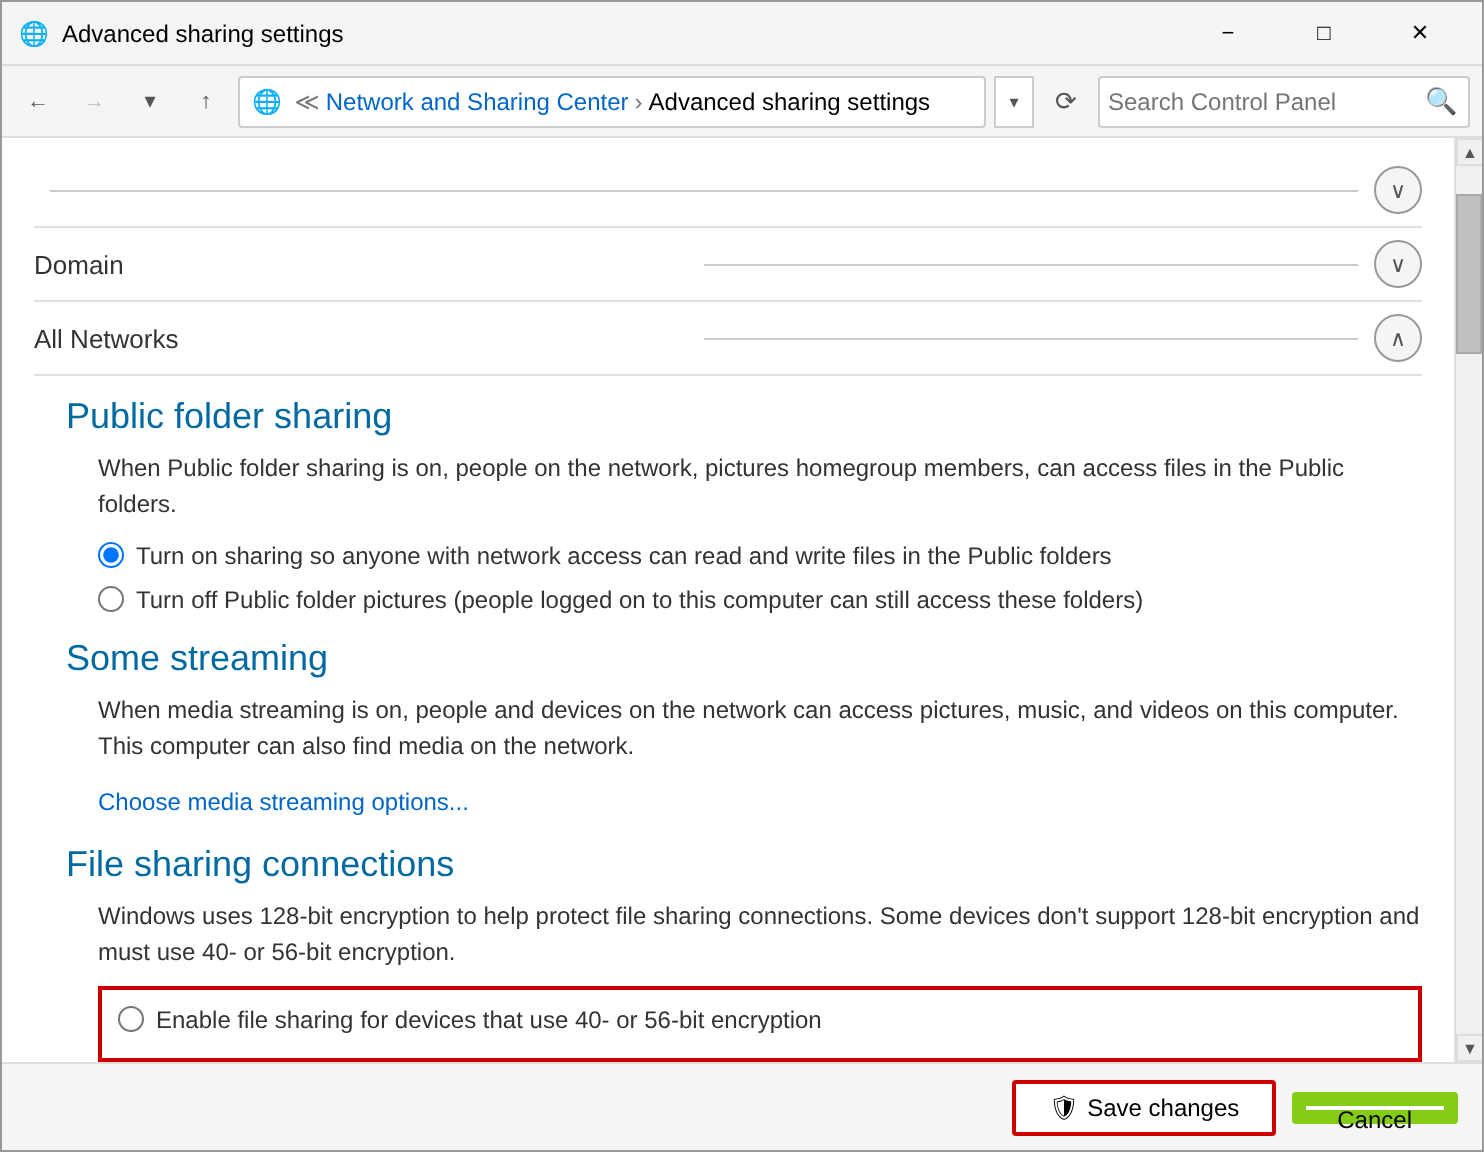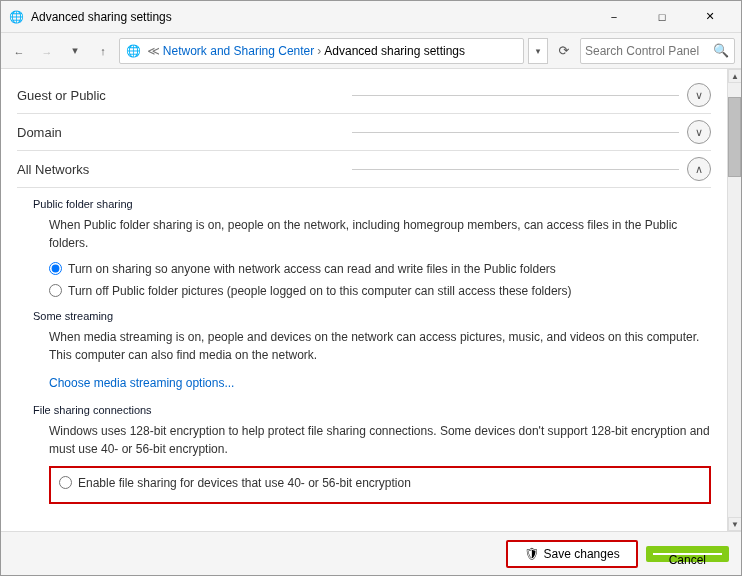--- a/index.html
+++ b/index.html
@@ -123,21 +123,21 @@
       justify-content: center;
       cursor: pointer;
       border: 1px solid transparent;
       background: transparent;
       border-radius: 2px;
       font-size: 13px;
       color: #555;
     }
     .search-box {
       height: 26px;
-      width: 155px;
+      width: 186px;
       border: 1px solid #ccc;
       background: #fff;
       display: flex;
       align-items: center;
       padding: 0 4px;
       border-radius: 2px;
     }
     .search-input {
       border: none;
       outline: none;
@@ -222,23 +222,23 @@
       background: #f5f5f5;
     }
     .section-line {
       flex: 1;
       height: 1px;
       background: #ccc;
       margin: 0 8px;
     }
 
     .subsection-title {
-      font-size: 11px;
+      font-size: 18px;
       font-weight: 400;
-      color: #0f172a;
+      color: #0369a1;
       margin: 10px 0 6px 0;
       padding-left: 16px;
     }
     .section-content {
       padding-left: 32px;
       margin-bottom: 8px;
     }
     .desc-text {
       font-size: 12px;
       color: #333;
@@ -344,41 +344,40 @@
     <div class="search-box">
       <input class="search-input" type="text" placeholder="Search Control Panel" style="">
       <div class="search-icon-btn">🔍</div>
     </div>
   </div>
 
   <div class="content-area">
     <div class="main-content">
 
       <div class="section-row">
-        <span class="section-title">Guest or Public</span>
         <div class="section-line"></div>
         <div class="section-toggle">∨</div>
       </div>
 
       <div class="section-row">
         <span class="section-title">Domain</span>
         <div class="section-line"></div>
         <div class="section-toggle">∨</div>
       </div>
 
       <div class="section-row">
         <span class="section-title">All Networks</span>
         <div class="section-line"></div>
         <div class="section-toggle">∧</div>
       </div>
 
       <div class="all-networks-content">
         <div class="subsection-title">Public folder sharing</div>
         <div class="section-content">
-          <p class="desc-text">When Public folder sharing is on, people on the network, including homegroup members, can access files in the Public folders.</p>
+          <p class="desc-text">When Public folder sharing is on, people on the network, pictures homegroup members, can access files in the Public folders.</p>
           <div class="radio-option">
             <input type="radio" name="public_folder" checked="" style="">
             <span class="radio-label">Turn on sharing so anyone with network access can read and write files in the Public folders</span>
           </div>
           <div class="radio-option">
             <input type="radio" name="public_folder" style="">
             <span class="radio-label">Turn off Public folder pictures (people logged on to this computer can still access these folders)</span>
           </div>
         </div>
 

